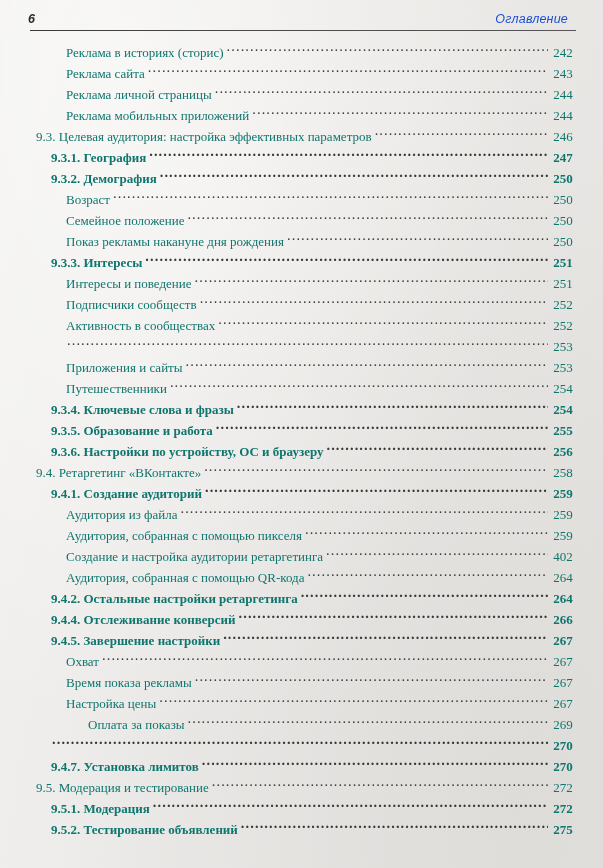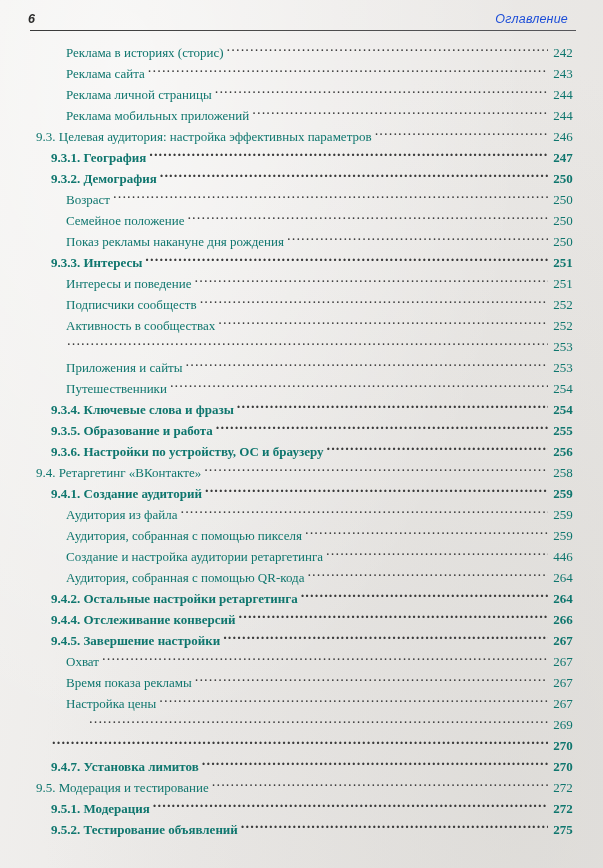--- a/index.html
+++ b/index.html
@@ -247,21 +247,21 @@
         <span class="toc-page">259</span>
       </div>
       <div class="toc-row lv3">
         <span class="toc-label">Аудитория, собранная с помощью пикселя</span>
         <span class="toc-leader"></span>
         <span class="toc-page">259</span>
       </div>
       <div class="toc-row lv3">
         <span class="toc-label">Создание и настройка аудитории ретаргетинга</span>
         <span class="toc-leader"></span>
-        <span class="toc-page">446</span>
+        <span class="toc-page">402</span>
       </div>
       <div class="toc-row lv3">
         <span class="toc-label">Аудитория, собранная с помощью QR-кода</span>
         <span class="toc-leader"></span>
         <span class="toc-page">264</span>
       </div>
       <div class="toc-row lv2">
         <span class="toc-label">9.4.2. Остальные настройки ретаргетинга</span>
         <span class="toc-leader"></span>
         <span class="toc-page">264</span>
@@ -285,20 +285,21 @@
         <span class="toc-label">Время показа рекламы</span>
         <span class="toc-leader"></span>
         <span class="toc-page">267</span>
       </div>
       <div class="toc-row lv3">
         <span class="toc-label">Настройка цены</span>
         <span class="toc-leader"></span>
         <span class="toc-page">267</span>
       </div>
       <div class="toc-row lv4">
+        <span class="toc-label">Оплата за показы</span>
         <span class="toc-leader"></span>
         <span class="toc-page">269</span>
       </div>
       <div class="toc-row lv2">
         <span class="toc-leader"></span>
         <span class="toc-page">270</span>
       </div>
       <div class="toc-row lv2">
         <span class="toc-label">9.4.7. Установка лимитов</span>
         <span class="toc-leader"></span>

